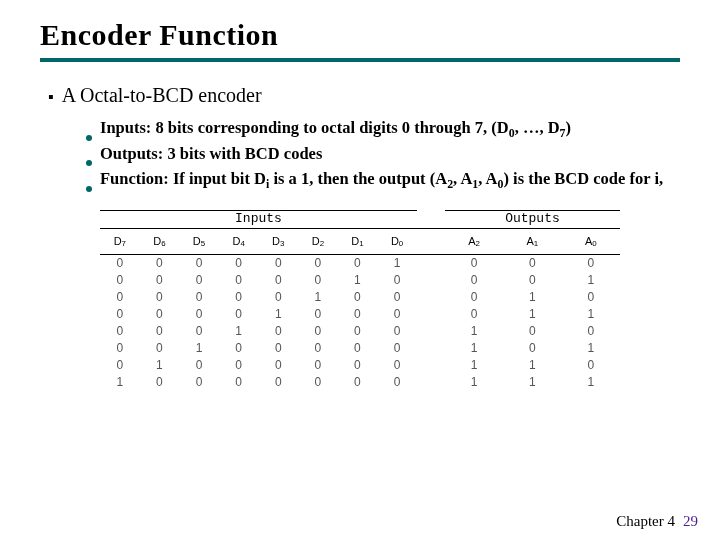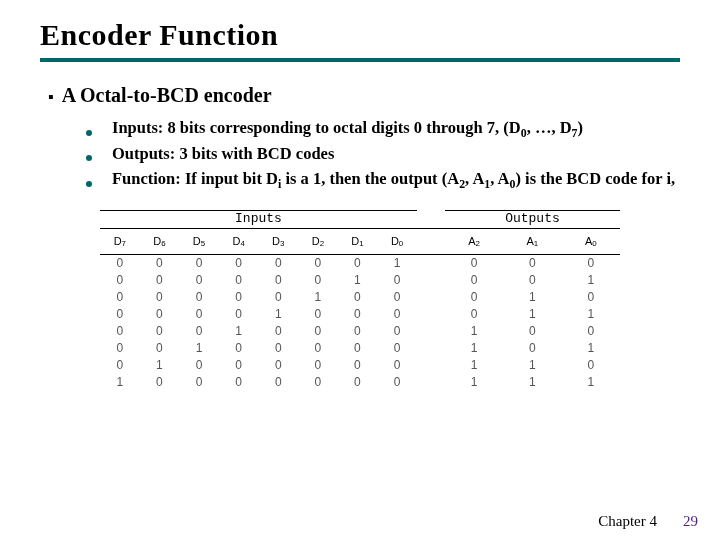--- a/index.html
+++ b/index.html
@@ -33,26 +33,26 @@
     margin-left: 8px;
     margin-bottom: 10px;
   }
   .l1 .bullet {
     color: #000;
     font-size: 16px;
     line-height: 1;
   }
   .l1 .text {
     font-size: 20px;
-    font-weight: bold;
+    font-weight: normal;
   }
   .l2 {
     display: flex;
-    align-items: center;
-    gap: 20px;
+    align-items: flex-end;
+    gap: 8px;
     margin-left: 46px;
     margin-bottom: 2px;
   }
   .l2 .dot {
     width: 6px;
     height: 6px;
     border-radius: 50%;
     background: #006666;
     flex: 0 0 6px;
     margin-top: 8px;
@@ -92,21 +92,21 @@
     color: #555;
     padding: 1.5px 0;
   }
   .body-row td.sep { background: transparent; }
   .footer {
     position: absolute;
     bottom: 10px;
     right: 22px;
     font-size: 15px;
     display: flex;
-    gap: 26px;
+    gap: 8px;
     align-items: baseline;
   }
   .footer .page { color: #4c1d95; }
 </style>
 </head>
 <body>
 
 <div class="slide">
 
   <div class="title">Encoder Function</div>

